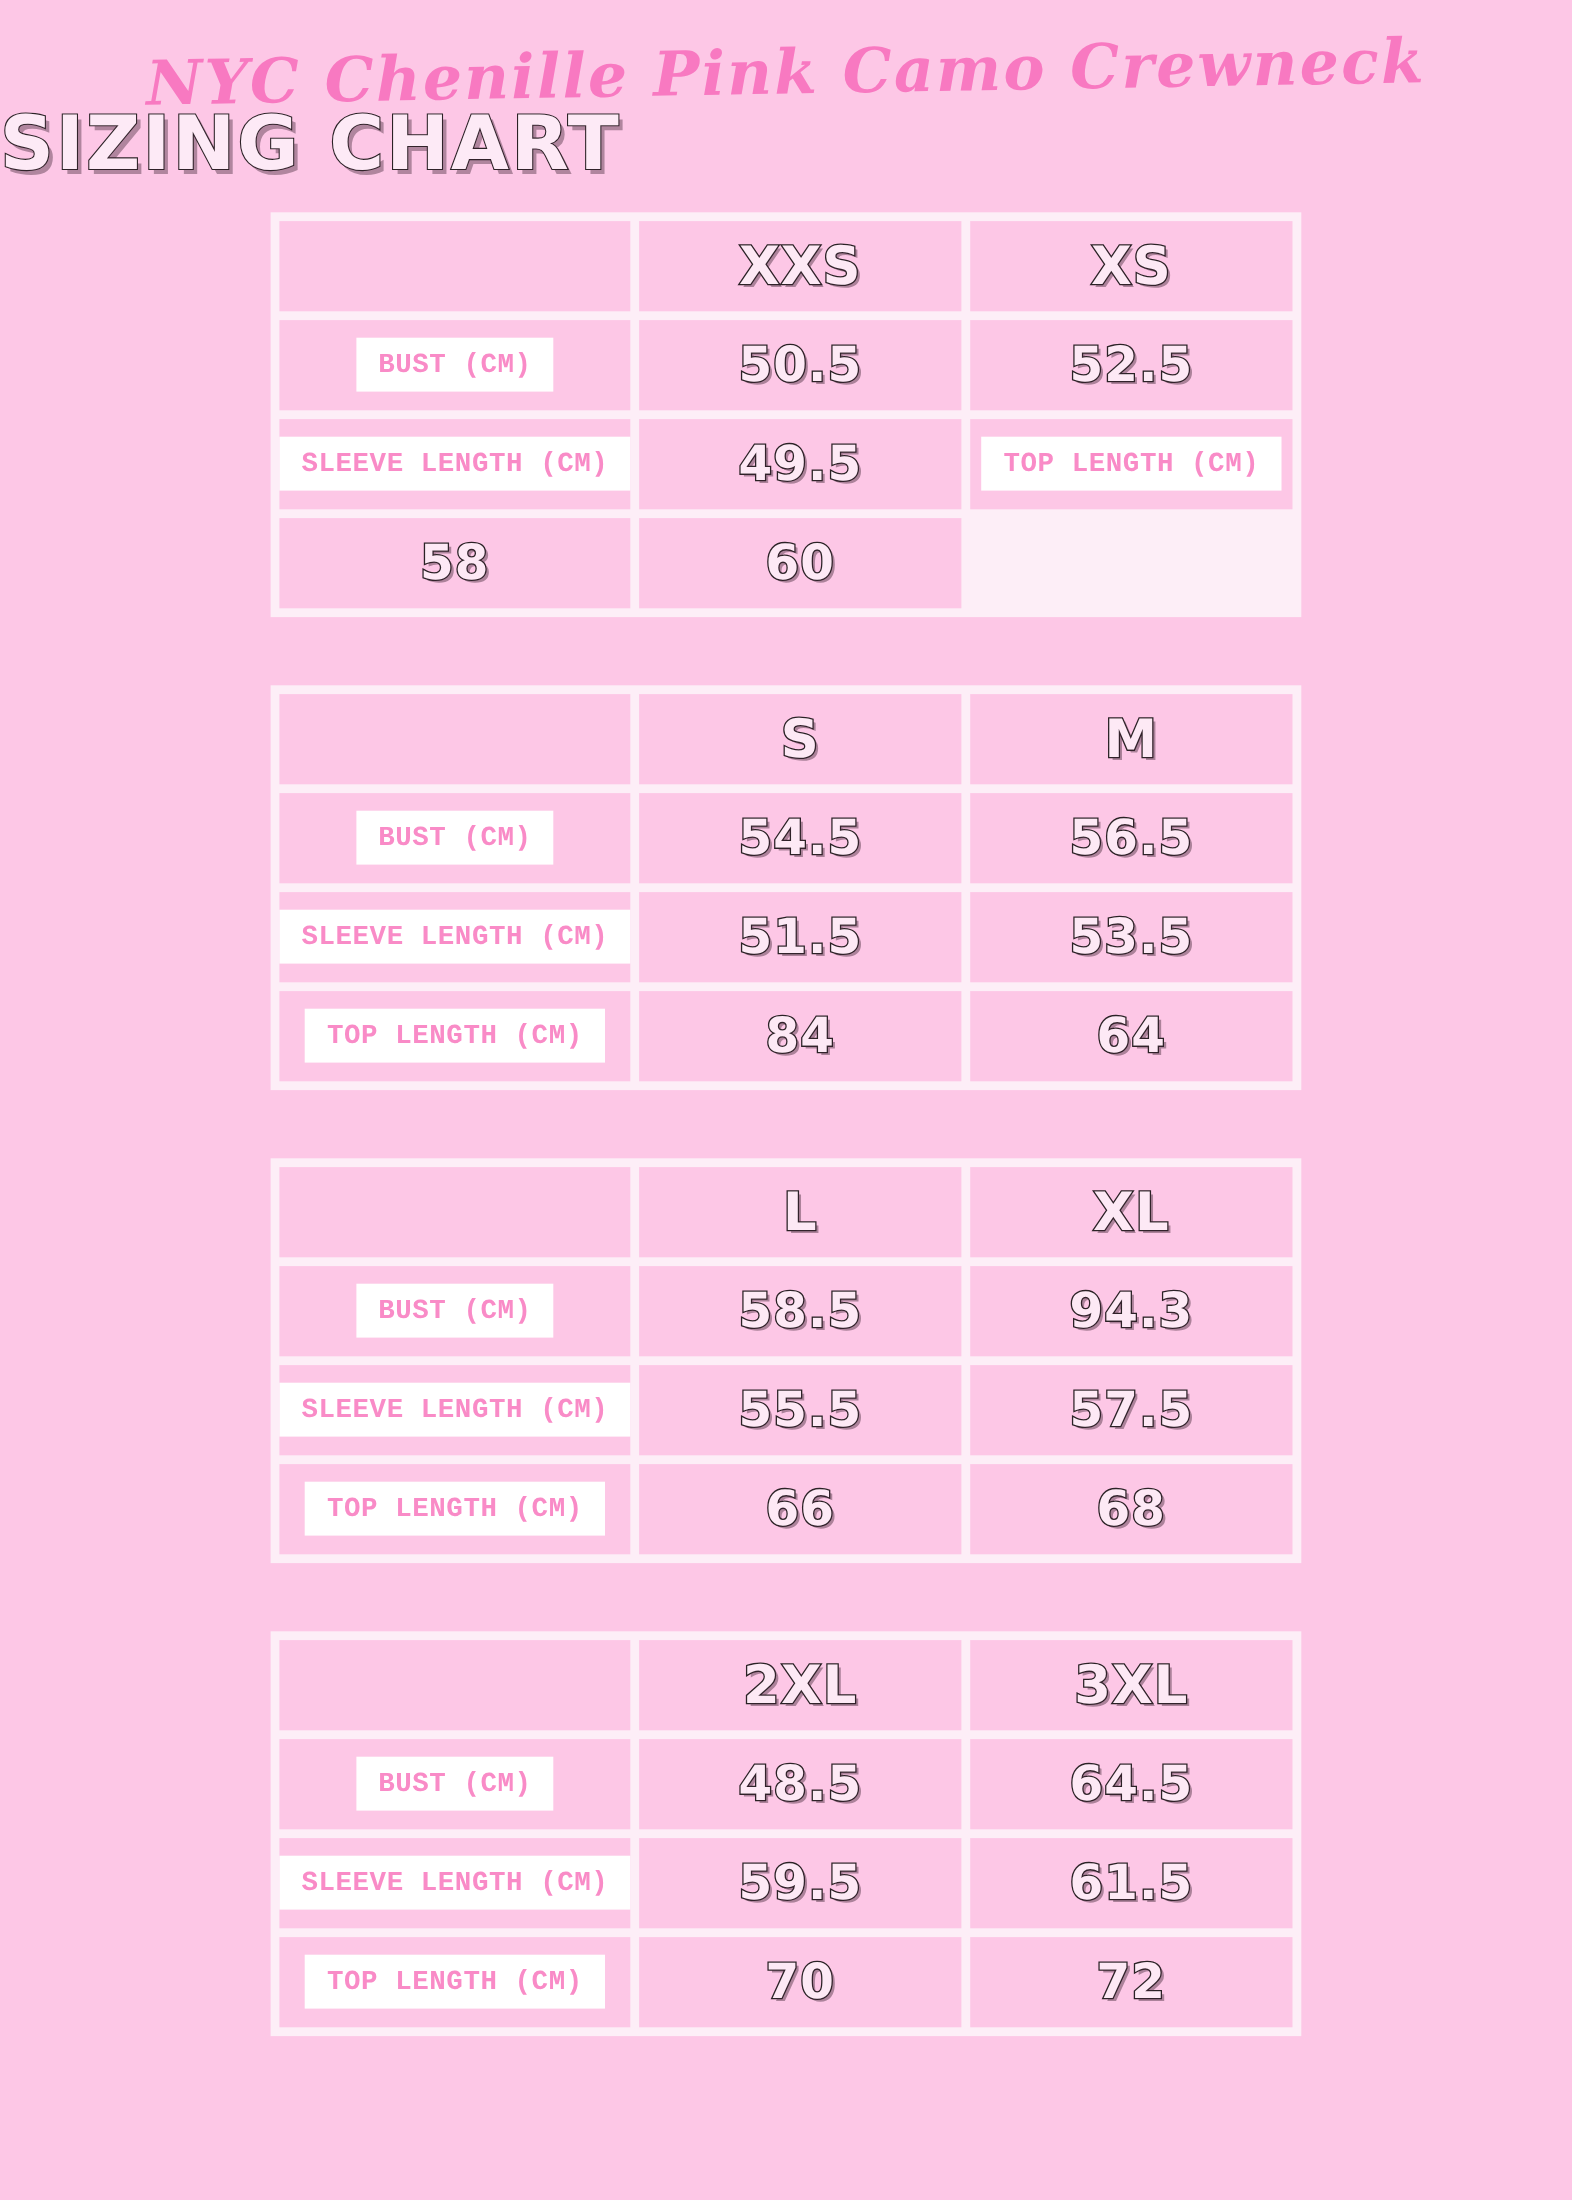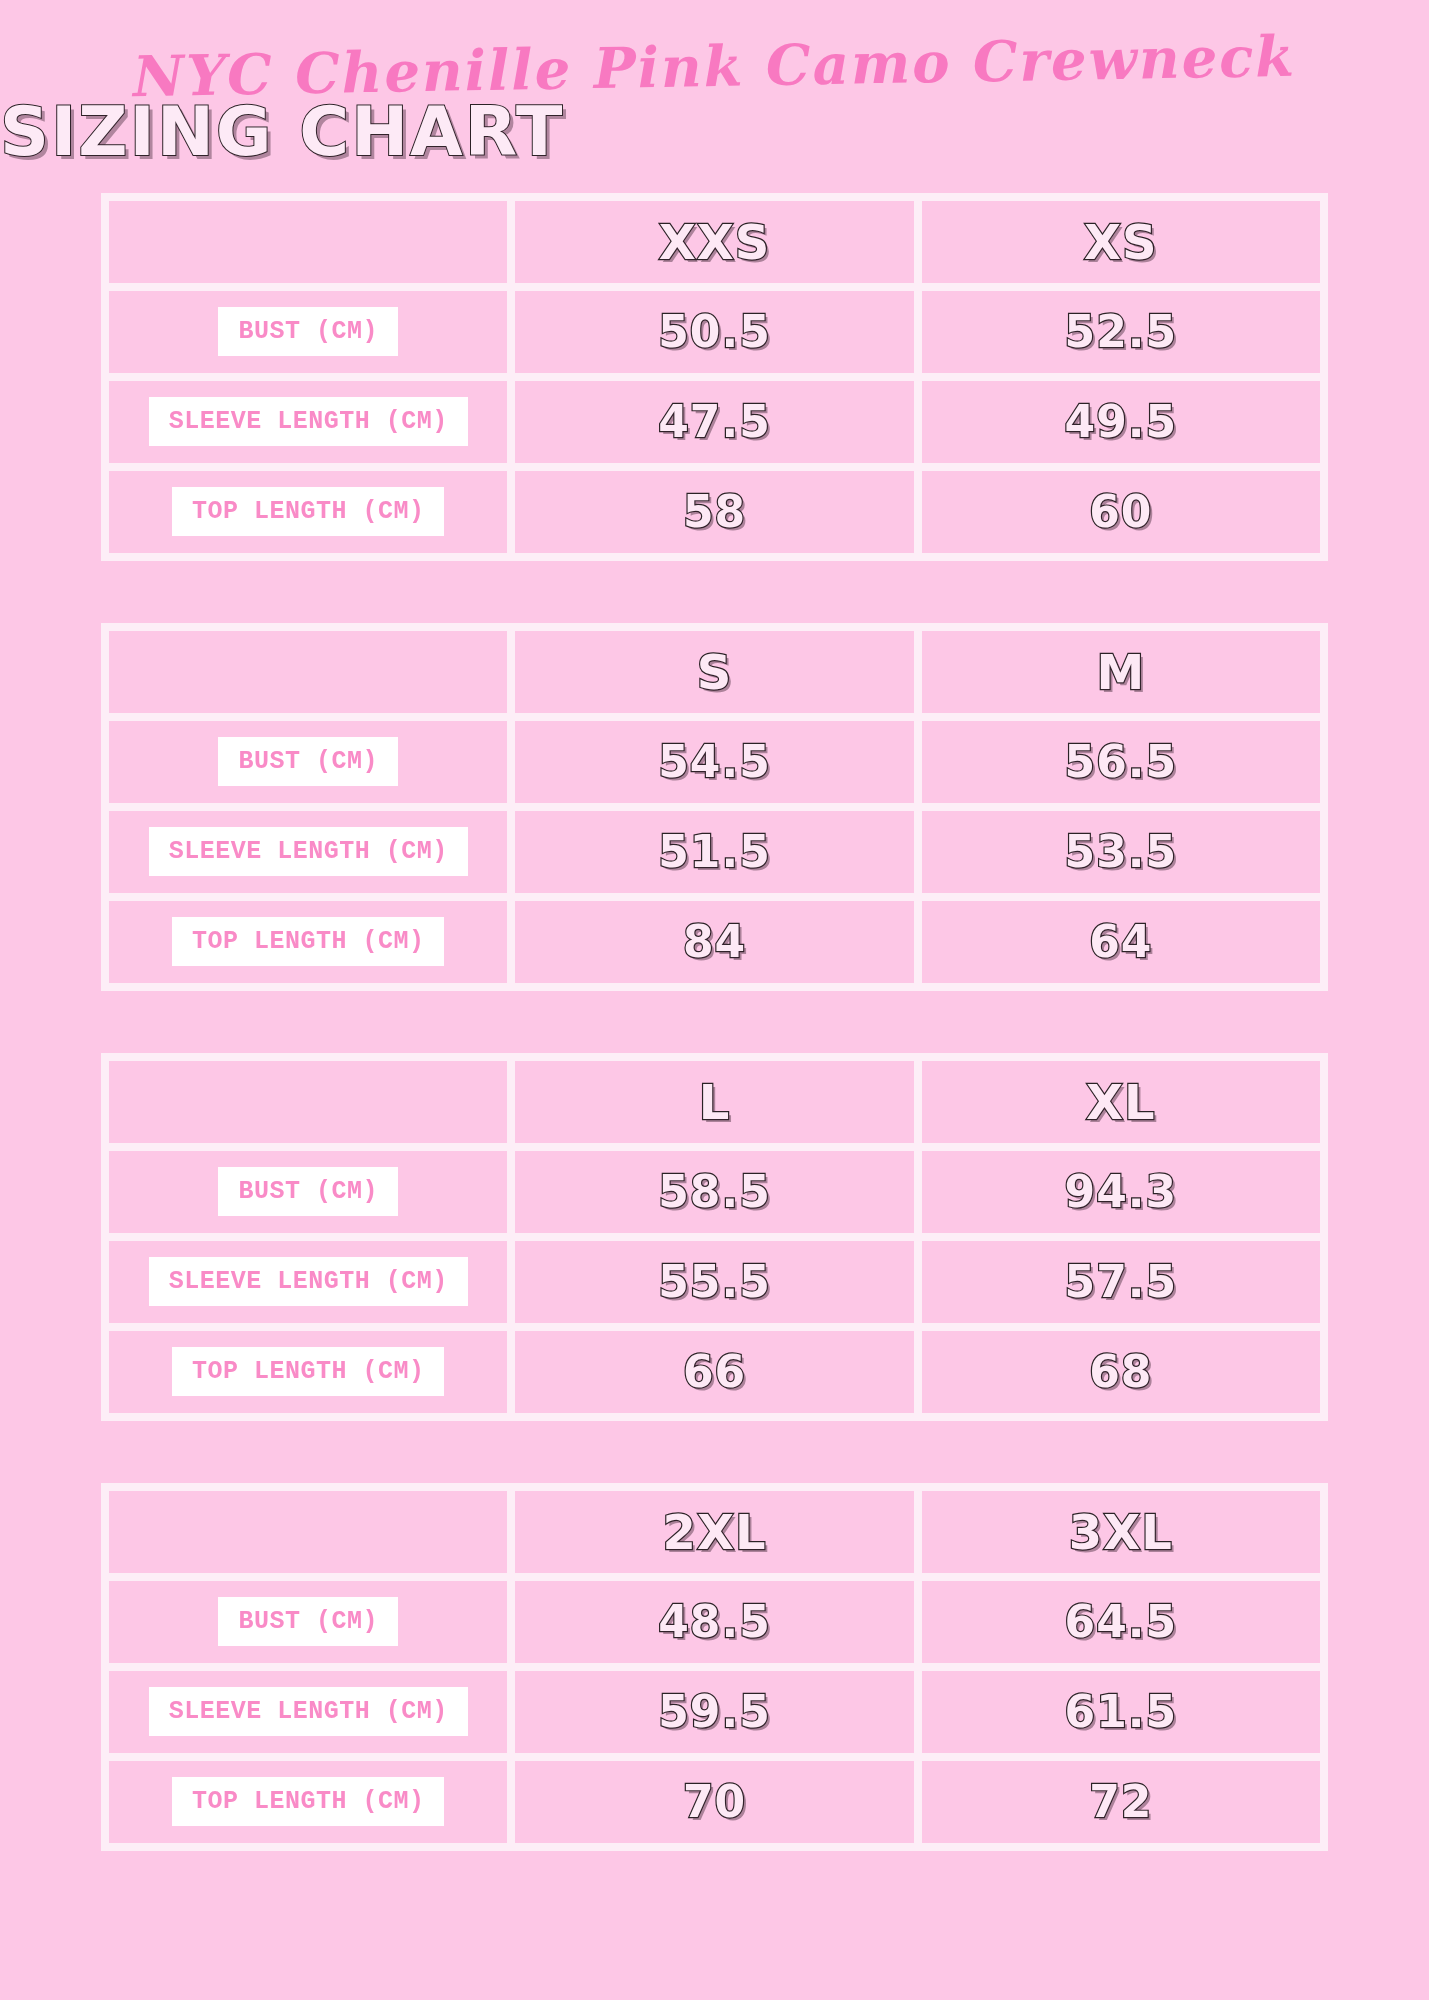--- a/index.html
+++ b/index.html
@@ -36,21 +36,21 @@
     color: #fdeaf6;
     -webkit-text-stroke: 2px #2b2226;
     paint-order: stroke fill;
     text-shadow: 4px 4px 0 rgba(60, 35, 50, 0.40);
   }
 
   
   .tables-wrap { margin-top: 27px; }
 
   .size-table {
-    width: 1227px;
+    width: 937px;
     margin: 0 auto 62px auto;
     background: #fdeef7;          
     padding: 8px;
     display: grid;
     grid-template-columns: repeat(3, 1fr);
     gap: 8px;
   }
   .size-table:last-child { margin-bottom: 0; }
 
   .cell {
@@ -112,23 +112,20 @@
         <span class="bubble">50.5</span>
       </div>
     <div class="cell size-value">
         <span class="bubble">52.5</span>
       </div>
 
     <div class="cell">
         <span class="label-box">SLEEVE LENGTH (CM)</span>
       </div>
     <div class="cell size-value">
-        <span class="bubble">47.5</span>
-      </div>
-    <div class="cell size-value">
         <span class="bubble">49.5</span>
       </div>
 
     <div class="cell">
         <span class="label-box">TOP LENGTH (CM)</span>
       </div>
     <div class="cell size-value">
         <span class="bubble">58</span>
       </div>
     <div class="cell size-value">

